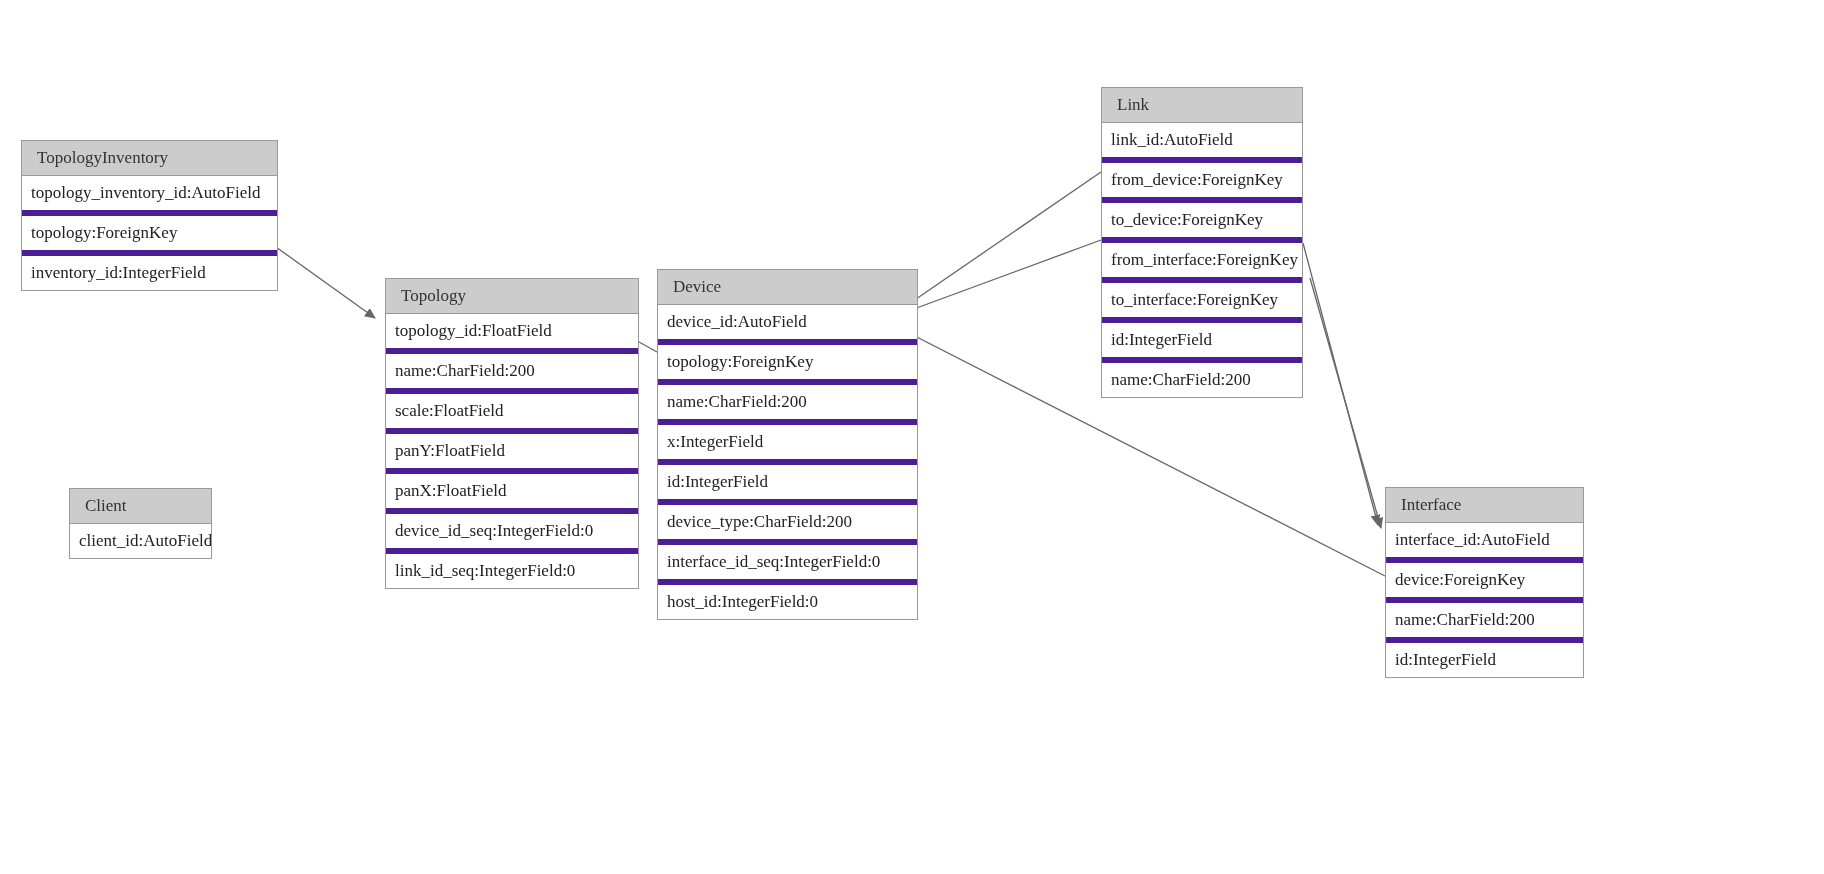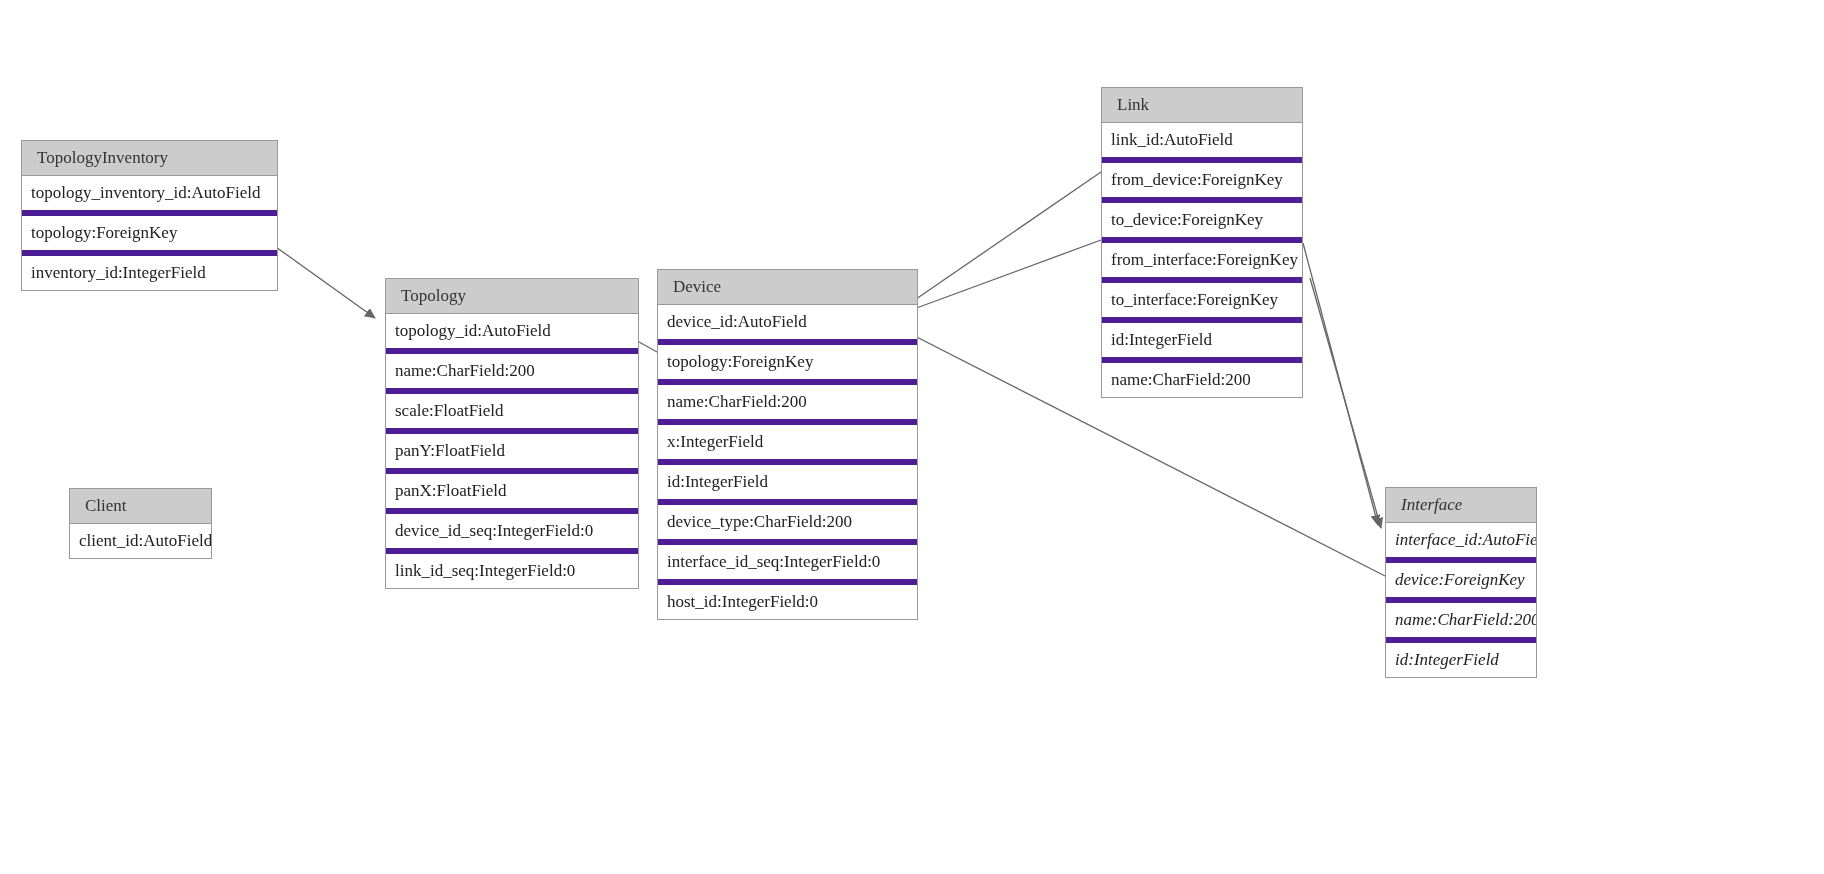--- a/index.html
+++ b/index.html
@@ -109,42 +109,42 @@
     <div class="entity-field">from_device:ForeignKey</div>
     <div class="entity-field">to_device:ForeignKey</div>
     <div class="entity-field">from_interface:ForeignKey</div>
     <div class="entity-field">to_interface:ForeignKey</div>
     <div class="entity-field">id:IntegerField</div>
     <div class="entity-field last">name:CharField:200</div>
   </div>
 
   <div class="entity" style="left:385px; top:272px; width:254px;margin-top:6px;">
     <div class="entity-title">Topology</div>
-    <div class="entity-field">topology_id:AutoField</div>
+    <div class="entity-field">topology_id:FloatField</div>
     <div class="entity-field">name:CharField:200</div>
     <div class="entity-field">scale:FloatField</div>
     <div class="entity-field">panY:FloatField</div>
     <div class="entity-field">panX:FloatField</div>
     <div class="entity-field">device_id_seq:IntegerField:0</div>
     <div class="entity-field last">link_id_seq:IntegerField:0</div>
   </div>
 
   <div class="entity" style="left:657px; top:269px; width:261px;">
     <div class="entity-title">Device</div>
     <div class="entity-field">device_id:AutoField</div>
     <div class="entity-field">topology:ForeignKey</div>
     <div class="entity-field">name:CharField:200</div>
     <div class="entity-field">x:IntegerField</div>
     <div class="entity-field">id:IntegerField</div>
     <div class="entity-field">device_type:CharField:200</div>
     <div class="entity-field">interface_id_seq:IntegerField:0</div>
     <div class="entity-field last">host_id:IntegerField:0</div>
   </div>
 
-  <div class="entity" style="left:1385px; top:487px; width:152px;font-style:italic;">
+  <div class="entity" style="left:1385px; top:487px; width:199px;">
     <div class="entity-title">Interface</div>
     <div class="entity-field">interface_id:AutoField</div>
     <div class="entity-field">device:ForeignKey</div>
     <div class="entity-field">name:CharField:200</div>
     <div class="entity-field last">id:IntegerField</div>
   </div>
 
   <div class="entity" style="left:69px; top:452px; width:143px;margin-top:36px;">
     <div class="entity-title">Client</div>
     <div class="entity-field last">client_id:AutoField</div>

